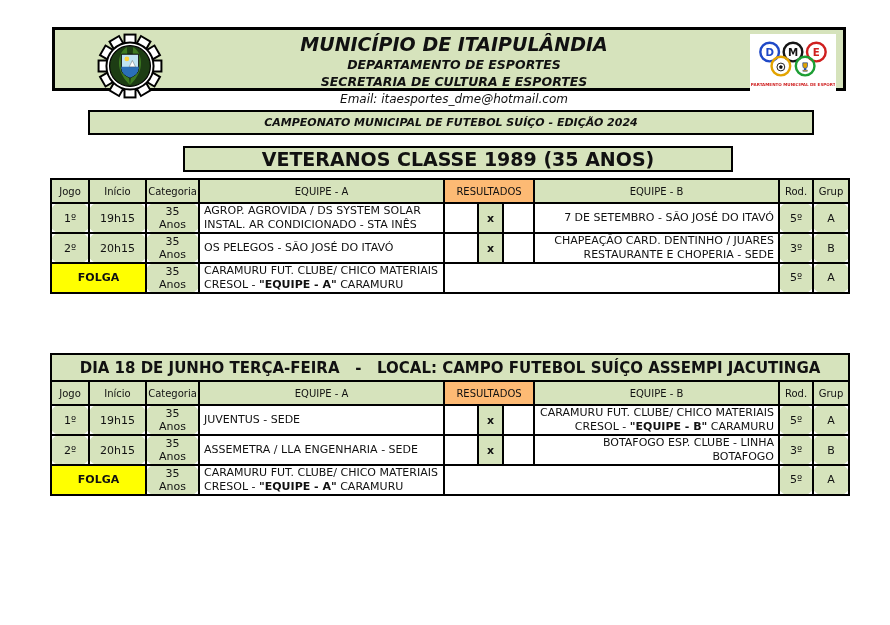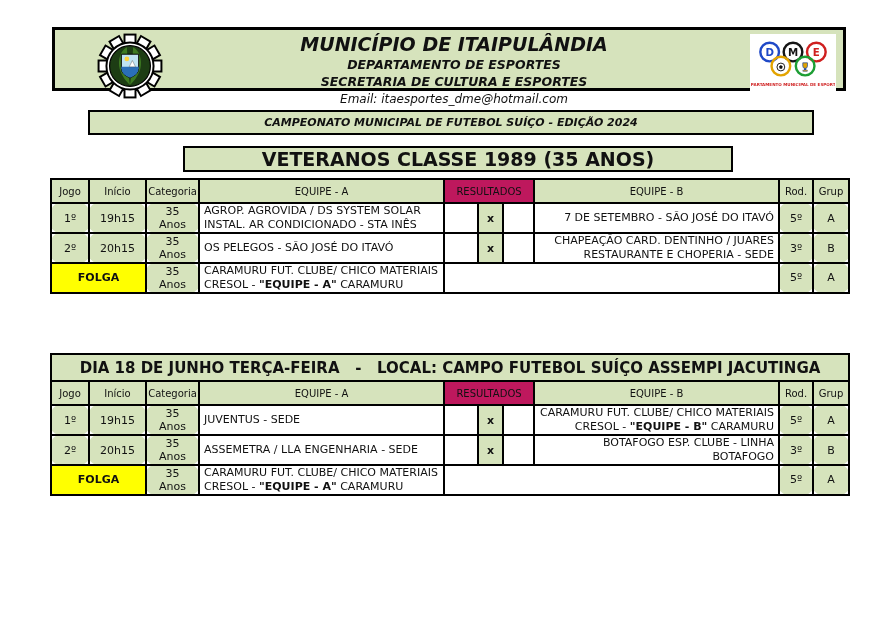--- a/index.html
+++ b/index.html
@@ -31,21 +31,21 @@
                 table-layout:fixed; }
   .t1 { top:178px; } .t2 { top:353px; }
   table.sched td { border:2px solid #000; box-sizing:border-box; font-size:11px;
                    padding:0 4px; overflow:hidden; vertical-align:middle; }
   td.ol { border-left-width:3px; }  td.or { border-right-width:3px; }
   td.ot { border-top-width:3px; }   td.ob { border-bottom-width:3px; }
   tr.title td { background:#d6e3bc; font-weight:bold; font-size:15px; text-align:center;
                 height:27px; white-space:pre; }
   tr.colhead td { background:#d6e3bc; font-size:10px; text-align:center; height:24px;
                   padding:0 1px; white-space:nowrap; }
-  tr.colhead td.res { background:#be185d; }
+  tr.colhead td.res { background:#fdba74; }
   tr.match td { height:30px; }
   tr.folga td { height:28px; }
   td.green { background:#d6e3bc; text-align:center;border-radius:9px; }
   td.eqa { text-align:left;  font-size:10.8px; line-height:1.25; padding:1px 6px; background:#fff; }
   td.eqb { text-align:right; font-size:10.8px; line-height:1.25; padding:1px 8px; background:#fff;margin-left:11px; }
   td.score { background:#fff; }
   td.x { background:#d6e3bc; font-weight:bold; text-align:center; font-size:12px; }
   td.folga-cell { background:#ffff00; font-weight:bold; text-align:center; font-size:11.5px;margin-top:27px; }
   td.blank { border:0; background:#fff; }
   .bseg { font-weight:bold; }

